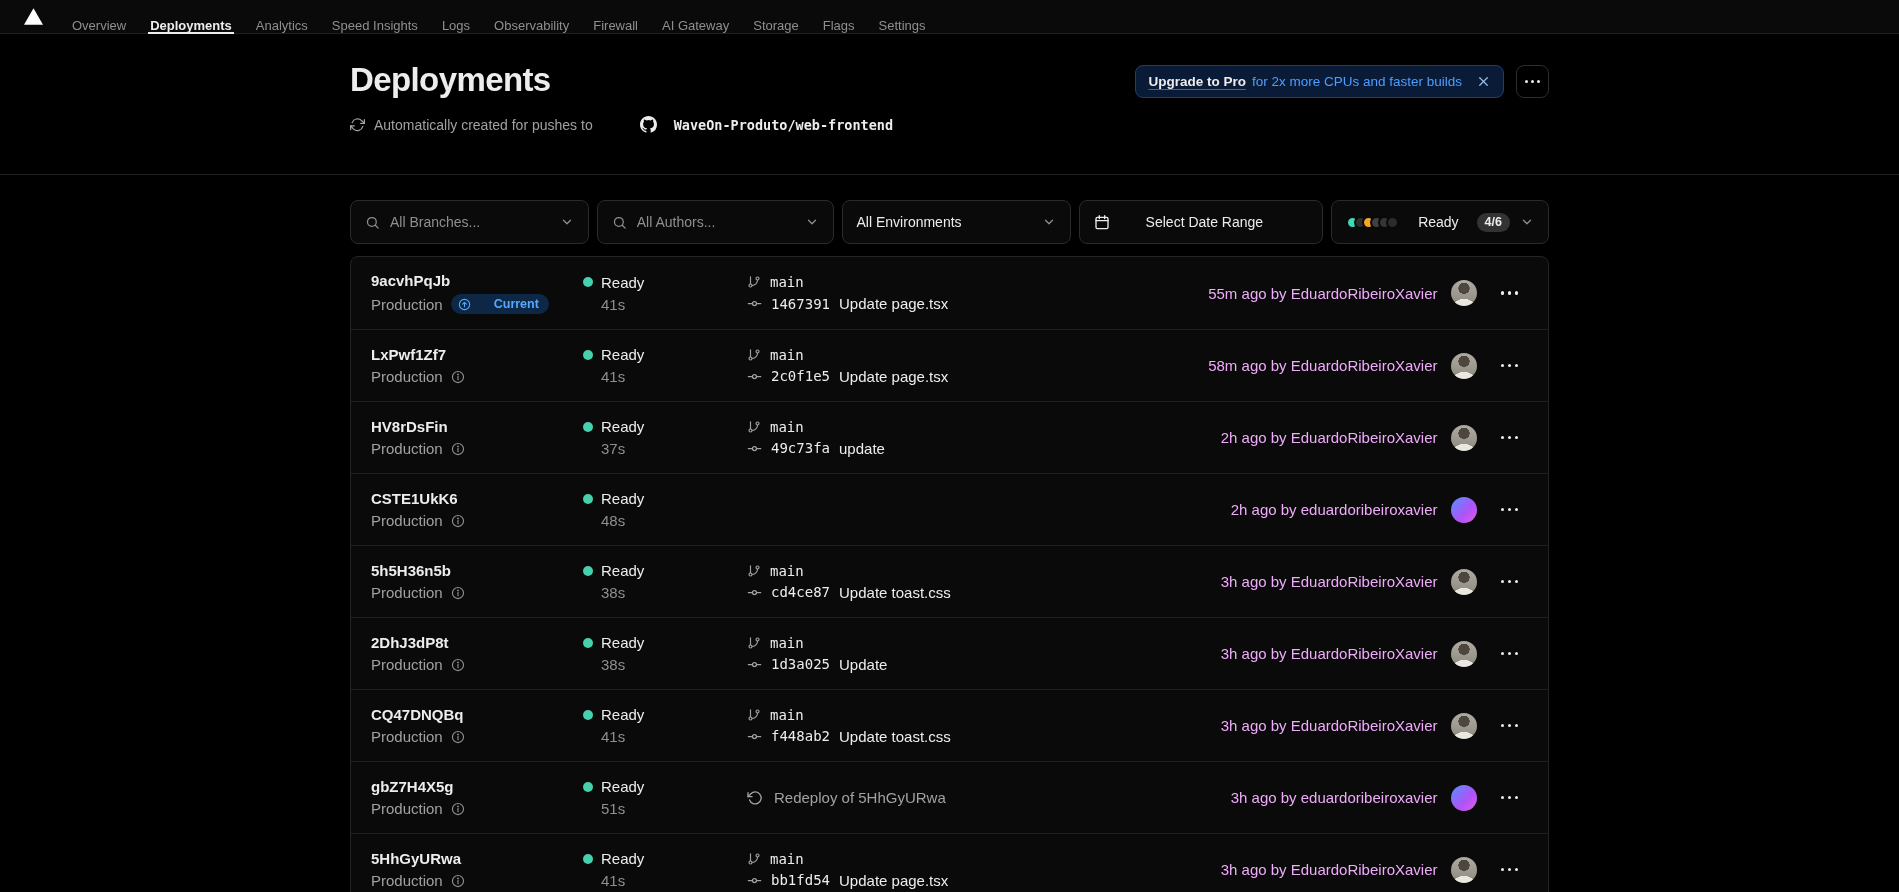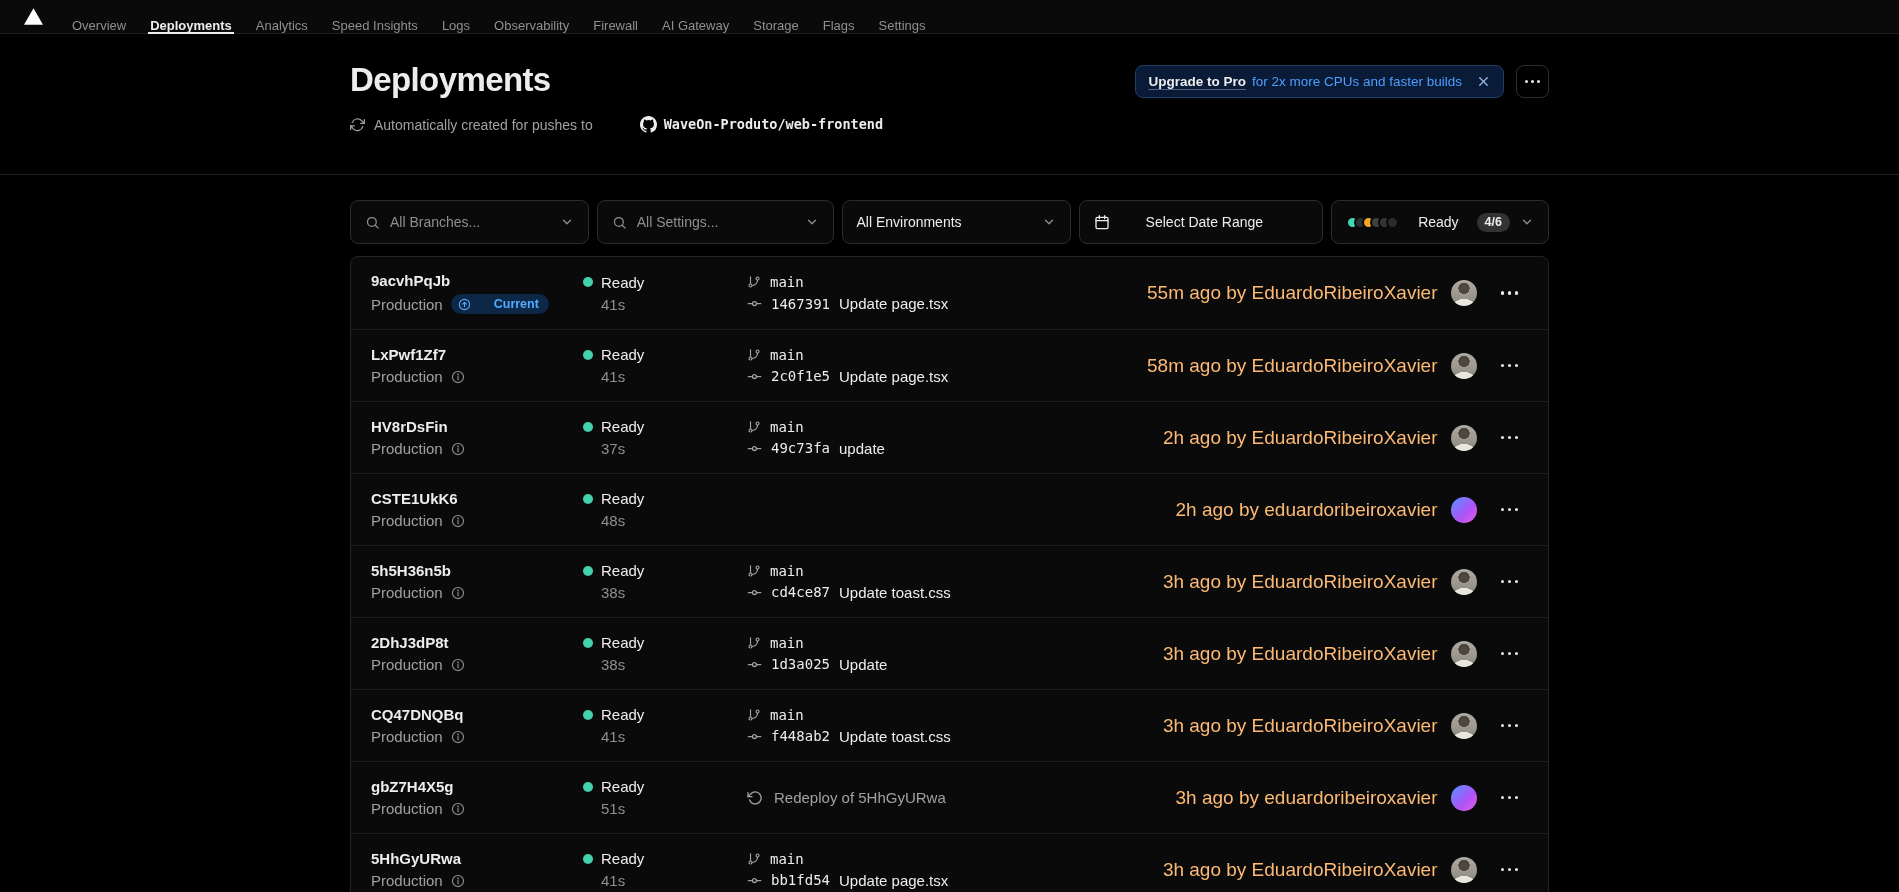--- a/index.html
+++ b/index.html
@@ -46,21 +46,21 @@
   .banner-close { display:flex; align-items:center; margin-left:8px; cursor:pointer; }
   .menu-btn {
     width:33px; height:33px; border:1px solid #2e2e2e; border-radius:8px; background:#000;
     display:flex; align-items:center; justify-content:center; gap:3px; cursor:pointer;
   }
   .hdot { width:3px; height:3px; border-radius:50%; background:#ededed; }
   .subtitle {
     display:flex; align-items:center; gap:9px; margin-top:17px; padding-bottom:41px;
     color:var(--text-secondary,#a1a1a1); font-size:14px;
   }
-  .repo-chip { display:flex; align-items:flex-start; gap:7px; color:#ededed;padding-left:38px; }
+  .repo-chip { display:flex; align-items:center; gap:17px; color:#ededed;padding-left:38px; }
   .repo-name { font-weight:700; font-size:13.5px; }
 
   
   .filters { display:flex; gap:8px; margin-top:25px; }
   .filter {
     height:44px; background:#0a0a0a; border:1px solid #2b2b2b; border-radius:8px;
     display:flex; align-items:center; padding:0 14px; gap:10px; font-size:14px; cursor:pointer;
   }
   .f-branches { width:246px; } .f-authors { width:244px; } .f-envs { width:236px; }
   .f-date { width:252px;gap:36px; } .f-status { flex:1; }
@@ -97,21 +97,21 @@
   }
   .status-line { display:flex; align-items:center; gap:8px; font-size:15px; color:#ededed; margin-bottom:5px; }
   .ready-dot { width:10px; height:10px; border-radius:50%; background:var(--ready-dot,#45d1ad); }
   .duration { font-size:15px; color:#8f8f8f; padding-left:18px; }
   .branch-line { display:flex; align-items:center; gap:9px; margin-bottom:5px; }
   .branch-name { font-size:14px; color:#ededed; }
   .commit-line { display:flex; align-items:center; gap:9px; }
   .commit-hash { font-size:14px; color:#ededed; }
   .commit-msg { font-size:15px; color:#ededed; }
   .redeploy-line { display:flex; align-items:center; gap:11px; color:#a1a1a1; font-size:15px; }
-  .meta-text { color:#fdba74; font-size:19px; }
+  .meta-text { color:#f0abfc; font-size:15px; }
   .avatar { width:26px; height:26px; border-radius:50%; margin-left:13px; flex:none; }
   .avatar-photo {
     background:
       radial-gradient(circle at 50% 32%, #4d473f 0 25%, transparent 26%),
       radial-gradient(ellipse 62% 42% at 50% 98%, #eae7e0 0 60%, transparent 61%),
       linear-gradient(180deg, #b0aba1, #8e897f);
   }
   .avatar-gradient { background:linear-gradient(135deg, #5b8cff 5%, #b052f7 60%, #e45fe3 100%); }
   .row-menu { display:flex; align-items:center; gap:3.5px; padding:10px; margin-left:14px; cursor:pointer; }
   .rdot { width:3.5px; height:3.5px; border-radius:50%; background:#ededed; }
@@ -201,21 +201,21 @@
           </svg>
       </span>
     </div>
     <div class="filter f-authors">
       <span>
         <svg width="15" height="15" viewBox="0 0 24 24" fill="none" stroke="#8f8f8f" stroke-width="2" stroke-linecap="round">
             <circle cx="11" cy="11" r="7"></circle>
             <line x1="16.5" y1="16.5" x2="21" y2="21"></line>
           </svg>
       </span>
-      <span class="placeholder">All Settings...</span>
+      <span class="placeholder">All Authors...</span>
       <span class="chev">
         <svg width="14" height="14" viewBox="0 0 24 24" fill="none" stroke="#8f8f8f" stroke-width="2.2" stroke-linecap="round" stroke-linejoin="round">
             <polyline points="6 9 12 15 18 9"></polyline>
           </svg>
       </span>
     </div>
     <div class="filter f-envs">
       <span class="filter-label">All Environments</span>
       <span class="chev">
         <svg width="14" height="14" viewBox="0 0 24 24" fill="none" stroke="#8f8f8f" stroke-width="2.2" stroke-linecap="round" stroke-linejoin="round">

